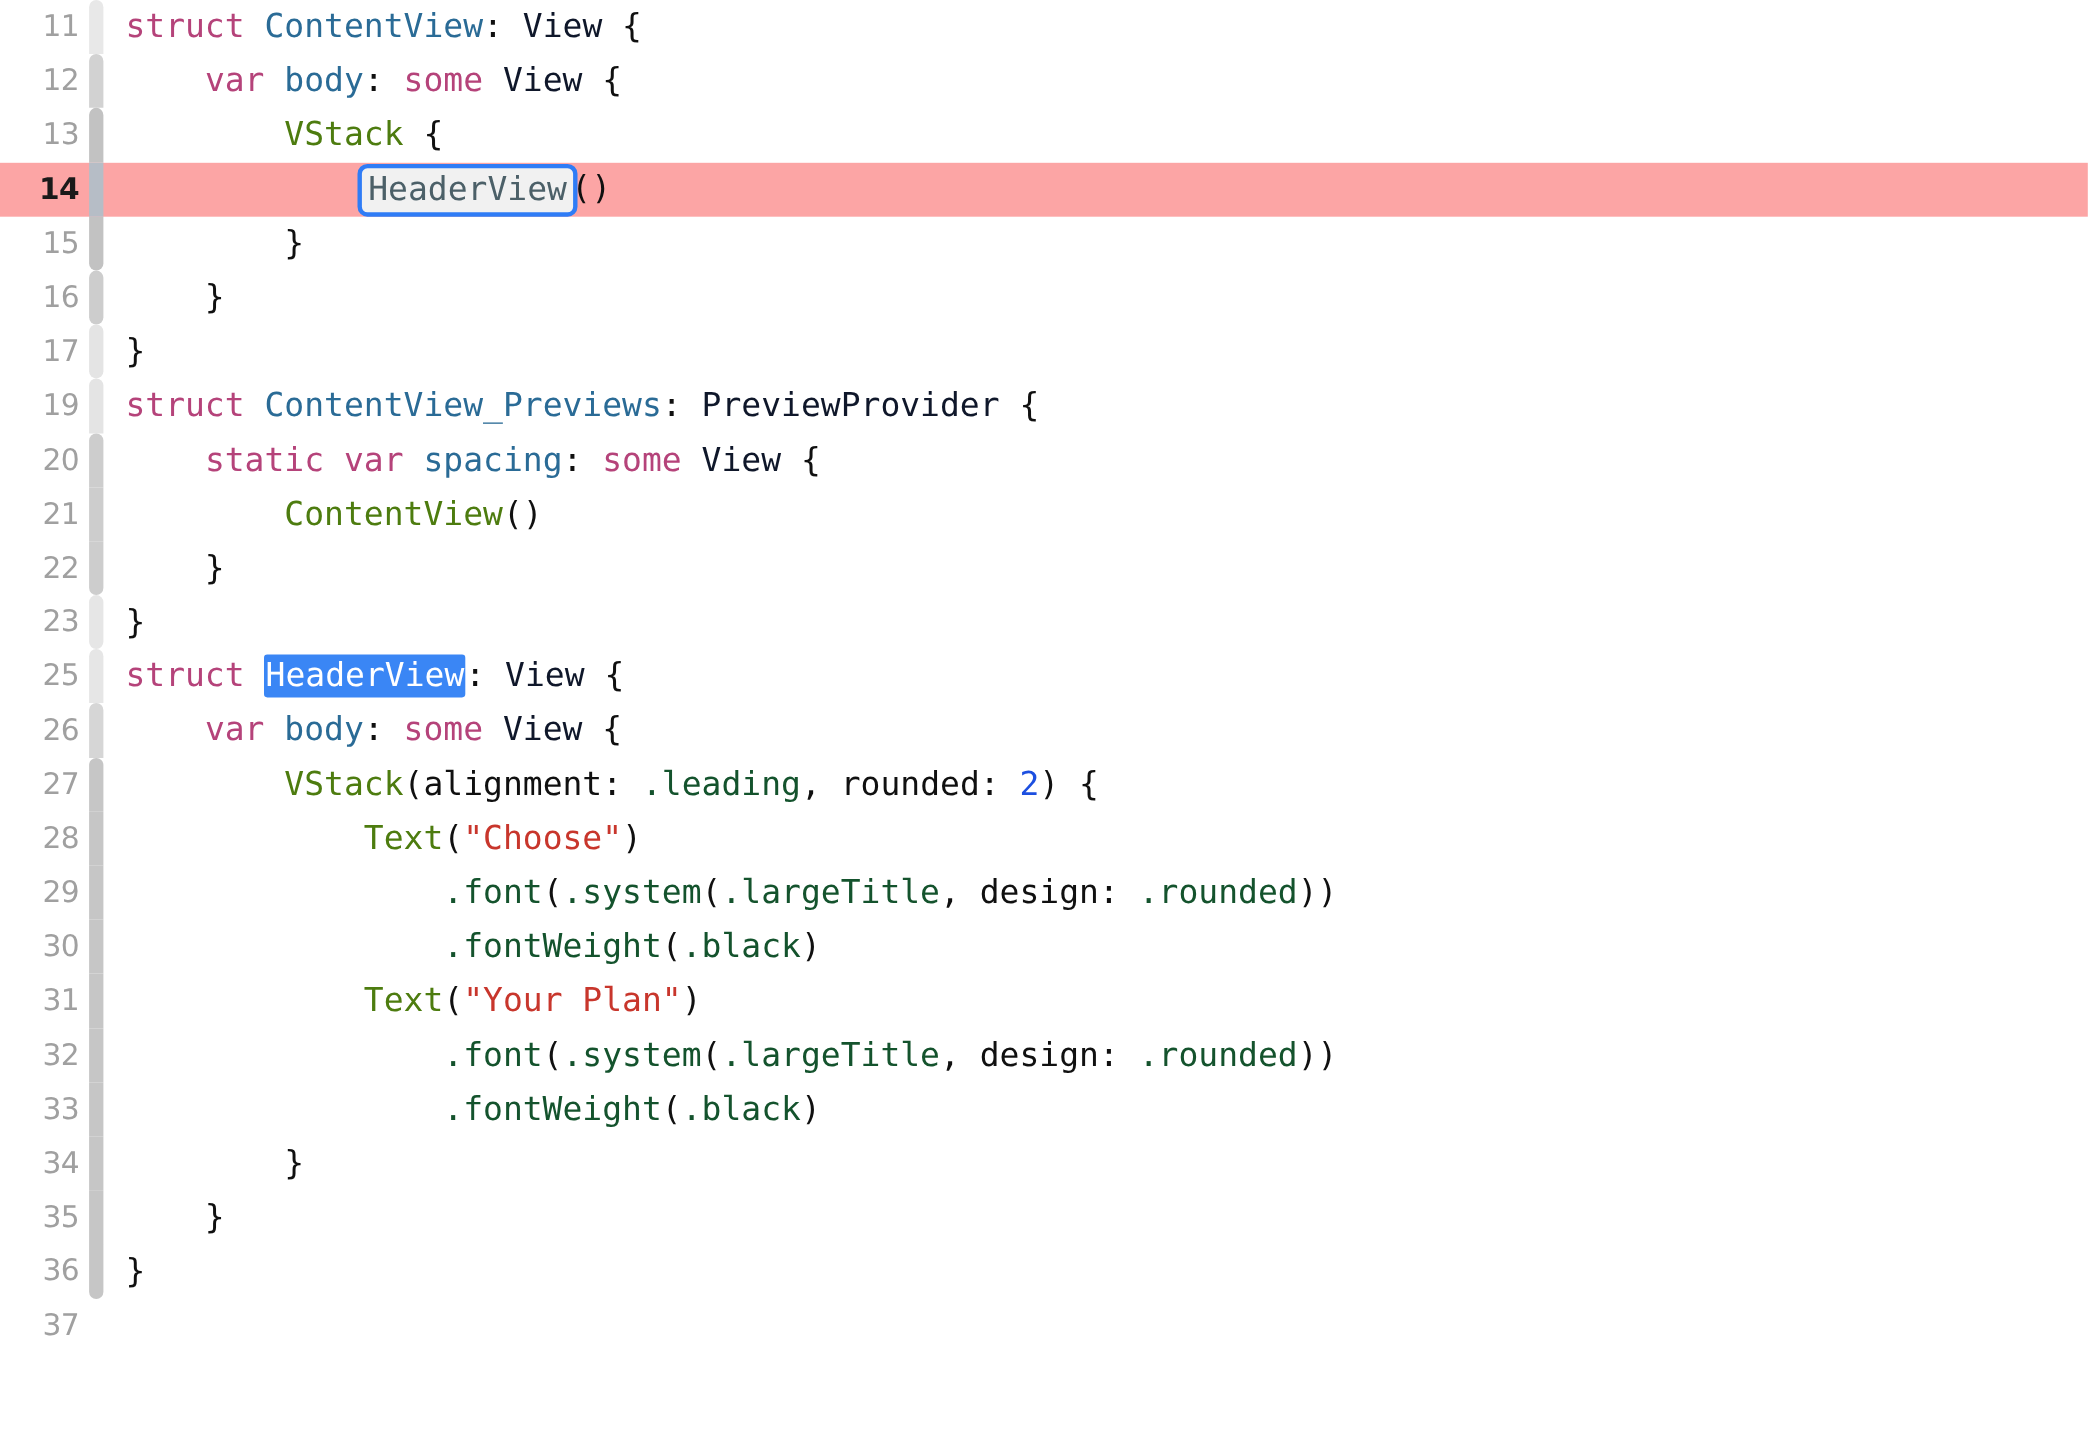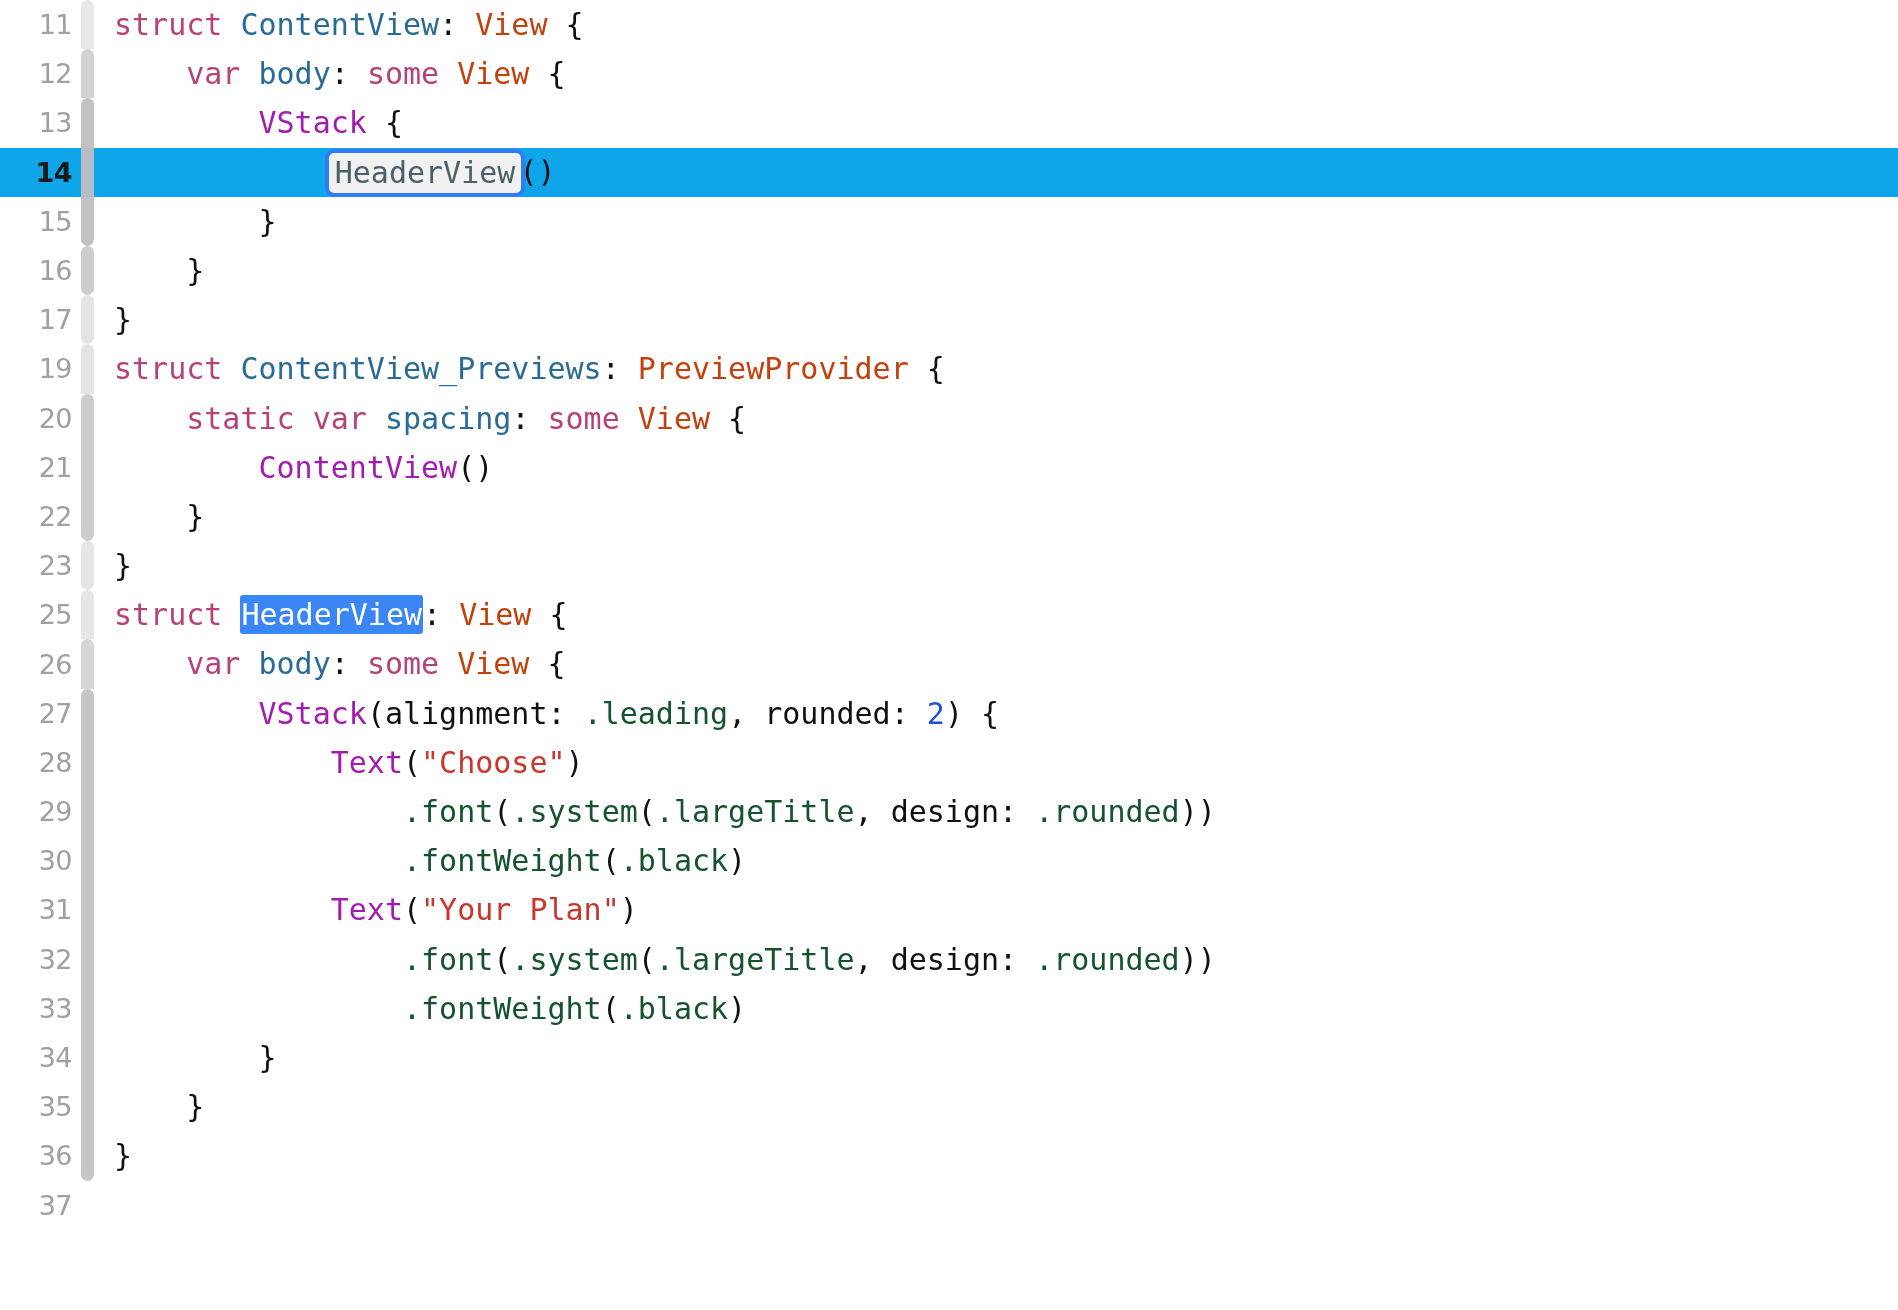--- a/index.html
+++ b/index.html
@@ -30,21 +30,21 @@
   
   .line {
     position: relative;
     height: 49.2px;
     display: flex;
     align-items: center;
     width: 100%;
     box-sizing: border-box;
   }
   .line.current {
-    background: #0ea5e9;
+    background: #fca5a5;
   }
 
   
   .gutter {
     flex: 0 0 72px;
     width: 72px;
     text-align: right;
     padding-right: 0px;
     font-family: "DejaVu Sans", sans-serif;
     font-size: 27px;
@@ -82,22 +82,22 @@
     font-size: 30px;
     line-height: 49.2px;
     color: #101010;
     padding-left: 12px;
     letter-spacing: 0px;
   }
 
   
   .kw      { color: #b5437a; font-weight: 400; }   
   .type    { color: #2a6b96; }                      
-  .proto   { color: #c2410c; }                      
-  .ctor    { color: #a21caf; }                      
+  .proto   { color: #0f172a; }                      
+  .ctor    { color: #4d7c0f; }                      
   .member  { color: #14532d; }                      
   .str     { color: #c8362c; }                      
   .num     { color: #1c4fe0; }                      
   .plain   { color: #101010; }
 
   
   .rename-box {
     display: inline-block;
     position: relative;
     background: #f1f1f1;

